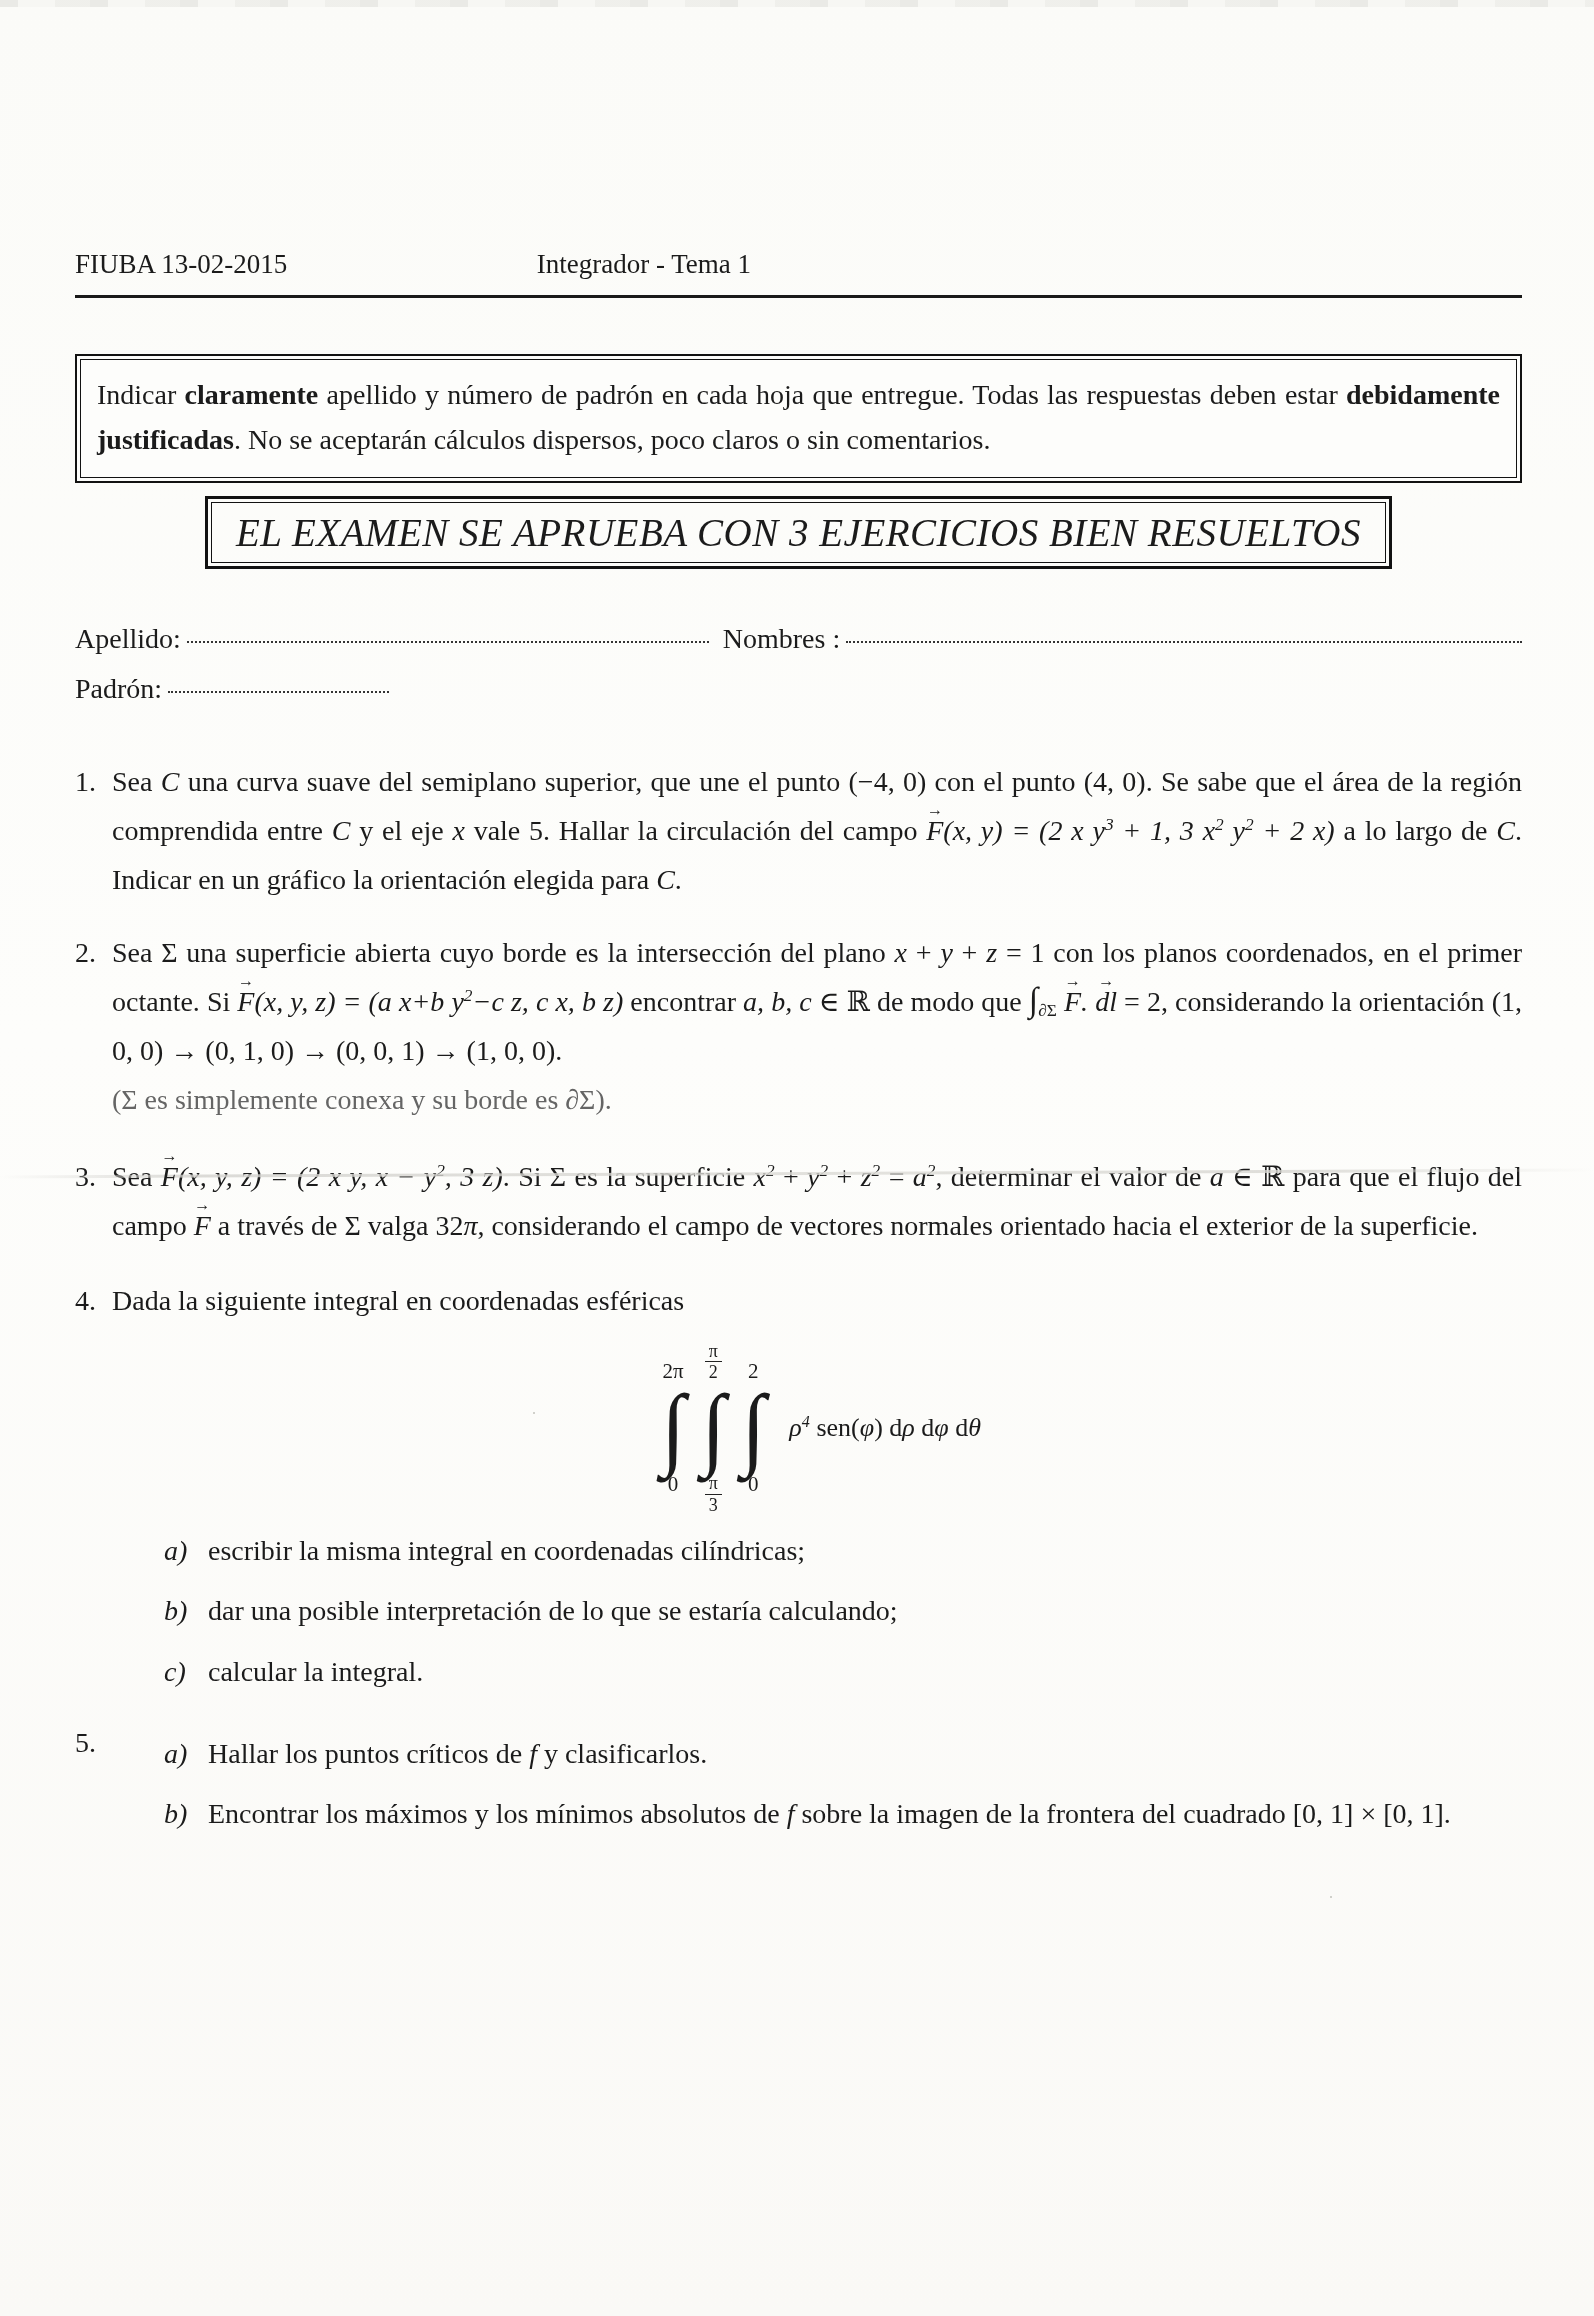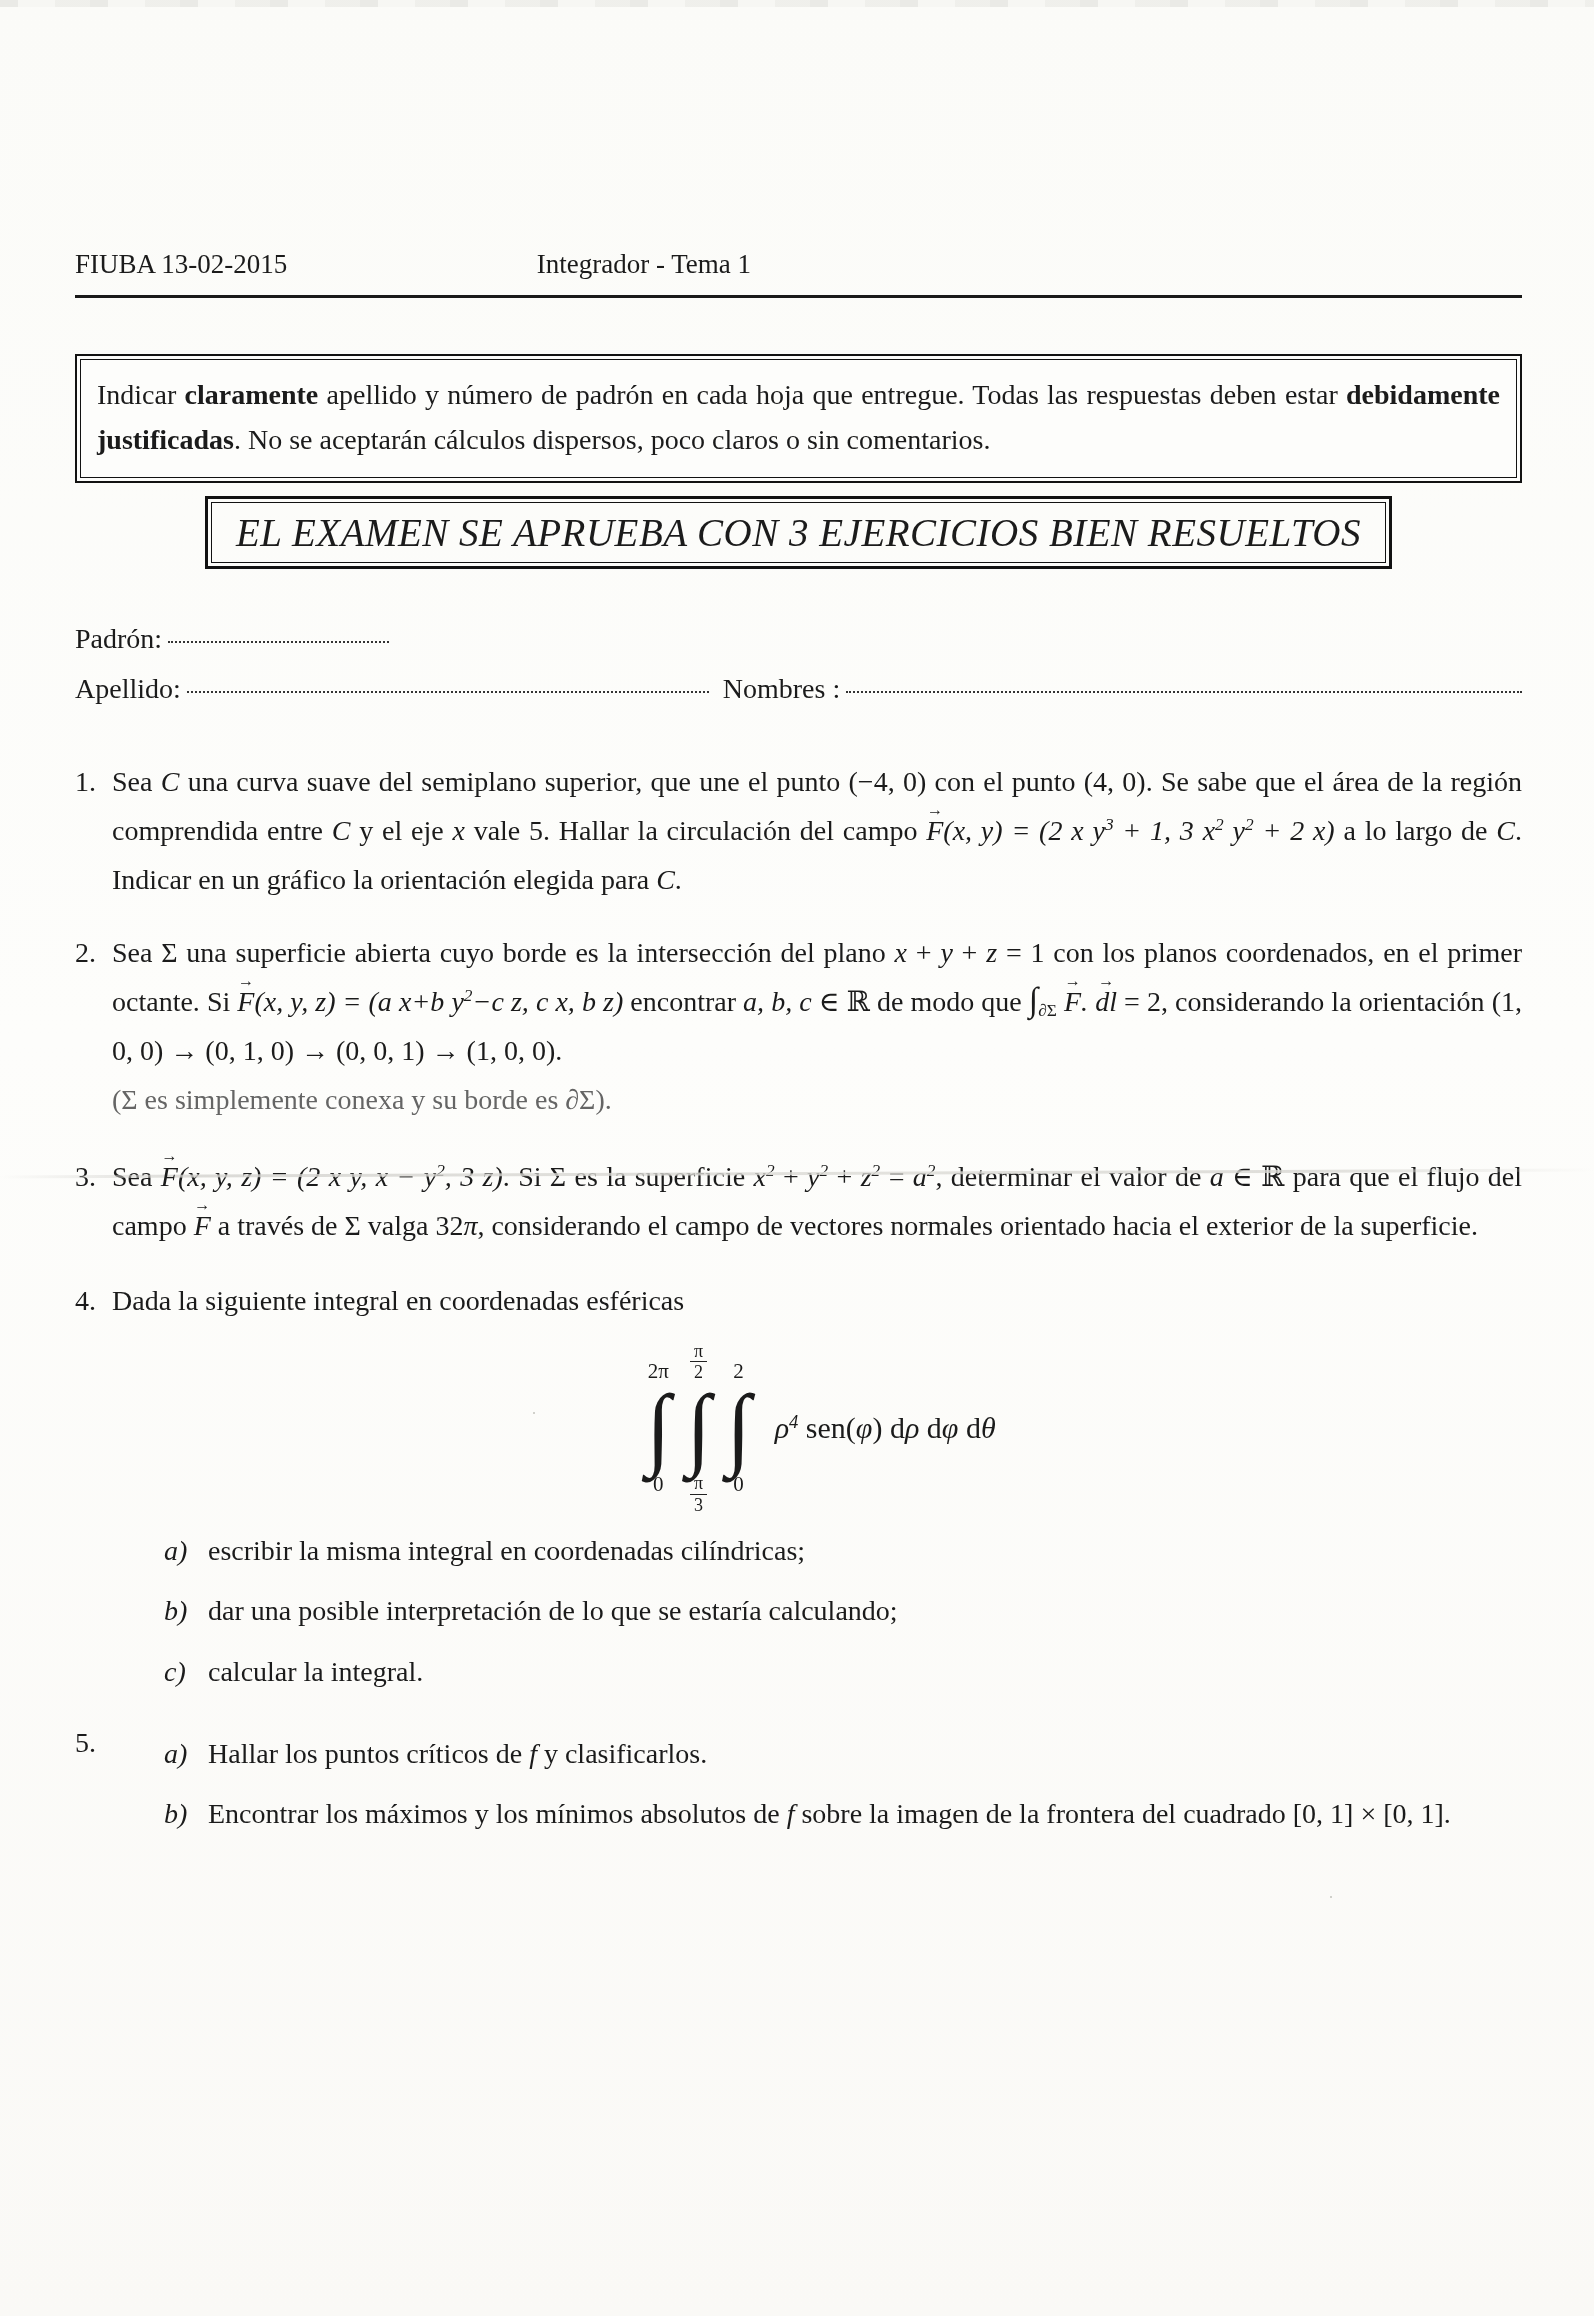--- a/index.html
+++ b/index.html
@@ -74,21 +74,21 @@
   .p5{margin-top:22px;}
   .note-line{display:block;color:#4b4b4b;opacity:.85;}
 
   
   .int-display{display:flex;justify-content:center;align-items:center;margin:16px 0 6px 0;}
   .int-grp{display:flex;flex-direction:column;align-items:center;margin:0 8px;}
   .int-sign{font-size:88px;line-height:1.02;transform:scaleY(1.04);}
   .lim{font-size:21px;line-height:1.1;}
   .frac{display:inline-flex;flex-direction:column;align-items:center;font-size:18px;line-height:1.15;}
   .fnum{border-bottom:1.5px solid #222;padding:0 4px;}
-  .integrand{font-size:30px;margin-left:16px;}
+  .integrand{font-size:26px;margin-left:16px;}
 
   
   .subitems{margin-top:10px;}
   .subitem{display:flex;font-size:28px;line-height:1.72;margin-top:12px;padding-left:52px;}
   .subitem-label{flex:none;width:44px;font-style:italic;}
   .subitem-text{flex:1;text-align:justify;}
 </style>
 </head>
 <body>
 
@@ -112,28 +112,28 @@
     </div>
 
     <div class="banner-row">
       <div class="banner-outer">
         <div class="banner-inner">EL EXAMEN SE APRUEBA CON 3 EJERCICIOS BIEN RESUELTOS</div>
       </div>
     </div>
 
     <div class="fields">
       <div class="field-row">
-        <span class="flabel">Padrón:</span>
-        <span class="leader leader-padron"></span>
-      </div>
-      <div class="field-row">
         <span class="flabel">Apellido:</span>
         <span class="leader leader-apellido"></span>
         <span class="flabel">Nombres :</span>
         <span class="leader leader-nombres"></span>
+      </div>
+      <div class="field-row">
+        <span class="flabel">Padrón:</span>
+        <span class="leader leader-padron"></span>
       </div>
     </div>
 
     <div class="prob p1">
       <div class="prob-num">1.</div>
       <div class="prob-body"><span>Sea </span><span class="m">C</span><span> una curva suave del semiplano superior, que une el punto (−4, 0) con el punto (4, 0). Se sabe que el área de la región comprendida entre </span><span class="m">C</span><span> y el eje </span><span class="m">x</span><span> vale 5. Hallar la circulación del campo </span><span class="vec">F</span><span class="m">(x, y) = (2 x y</span><span class="m sup">3</span><span class="m"> + 1, 3 x</span><span class="m sup">2</span><span class="m"> y</span><span class="m sup">2</span><span class="m"> + 2 x)</span><span> a lo largo de </span><span class="m">C</span><span>. Indicar en un gráfico la orientación elegida para </span><span class="m">C</span><span>.</span></div>
     </div>
 
     <div class="prob p2">
       <div class="prob-num">2.</div>

